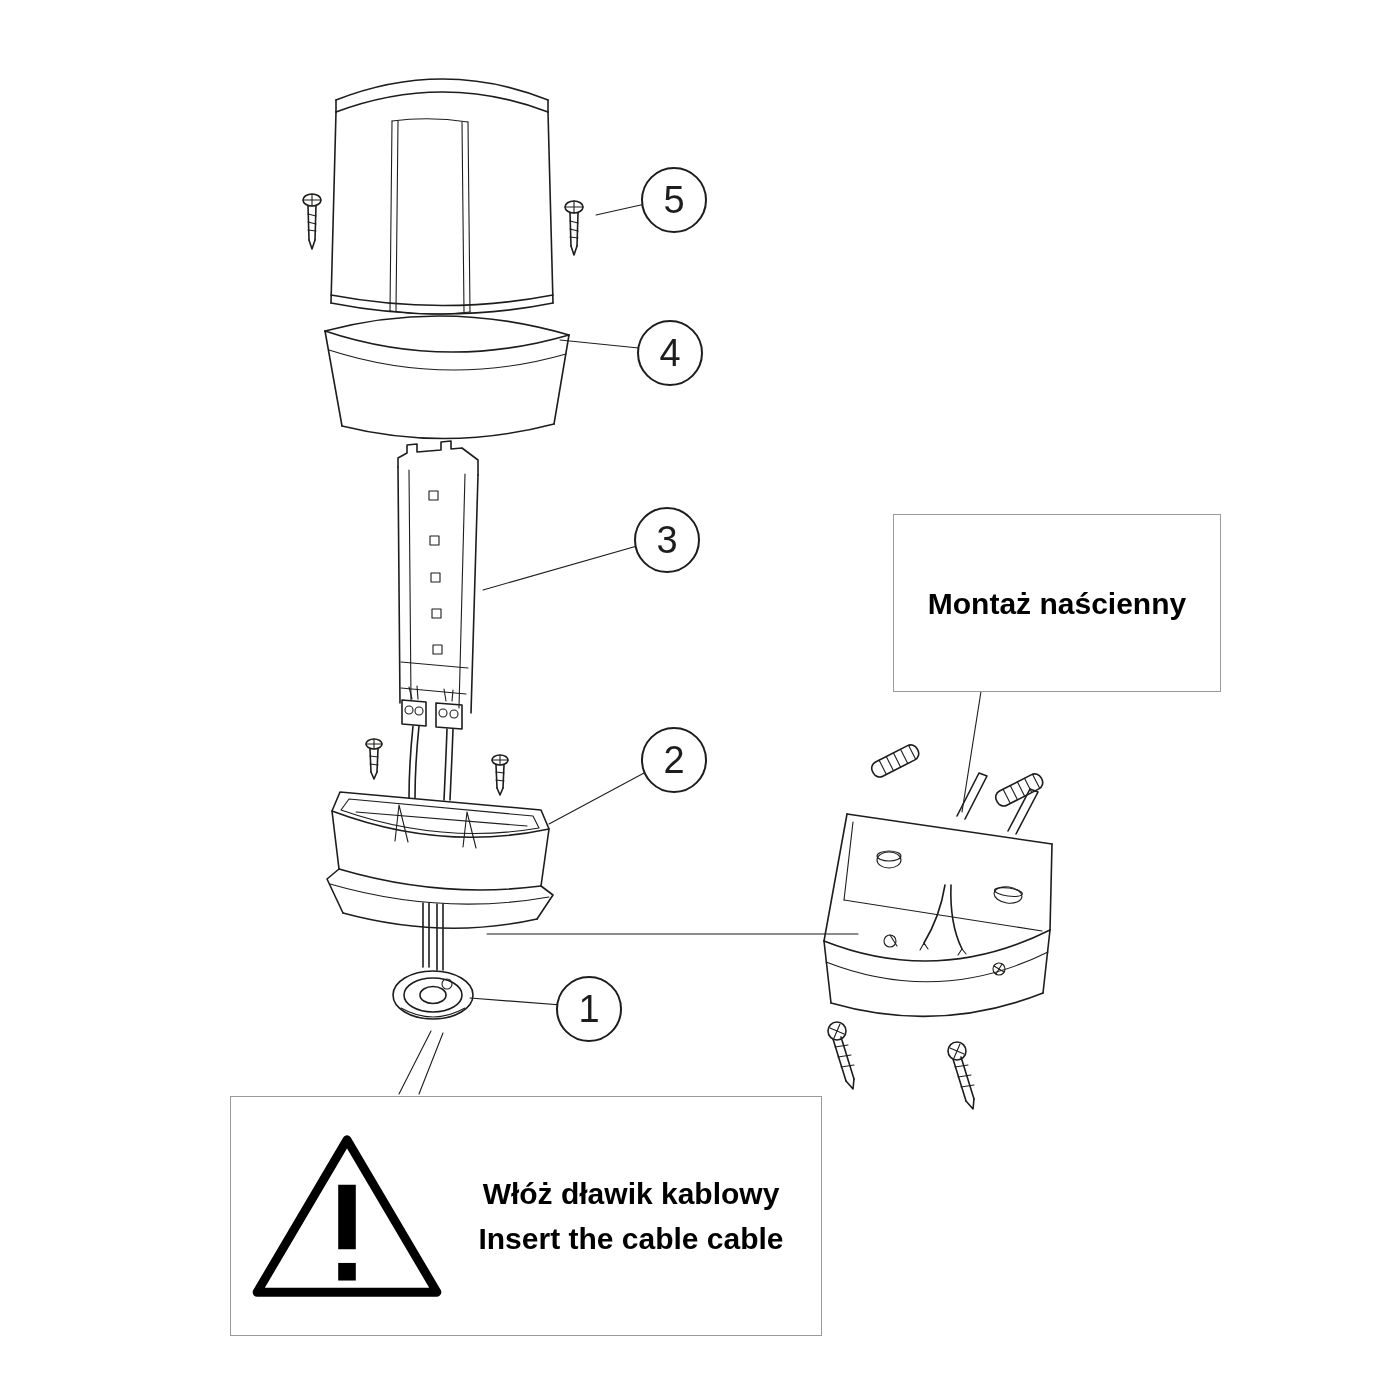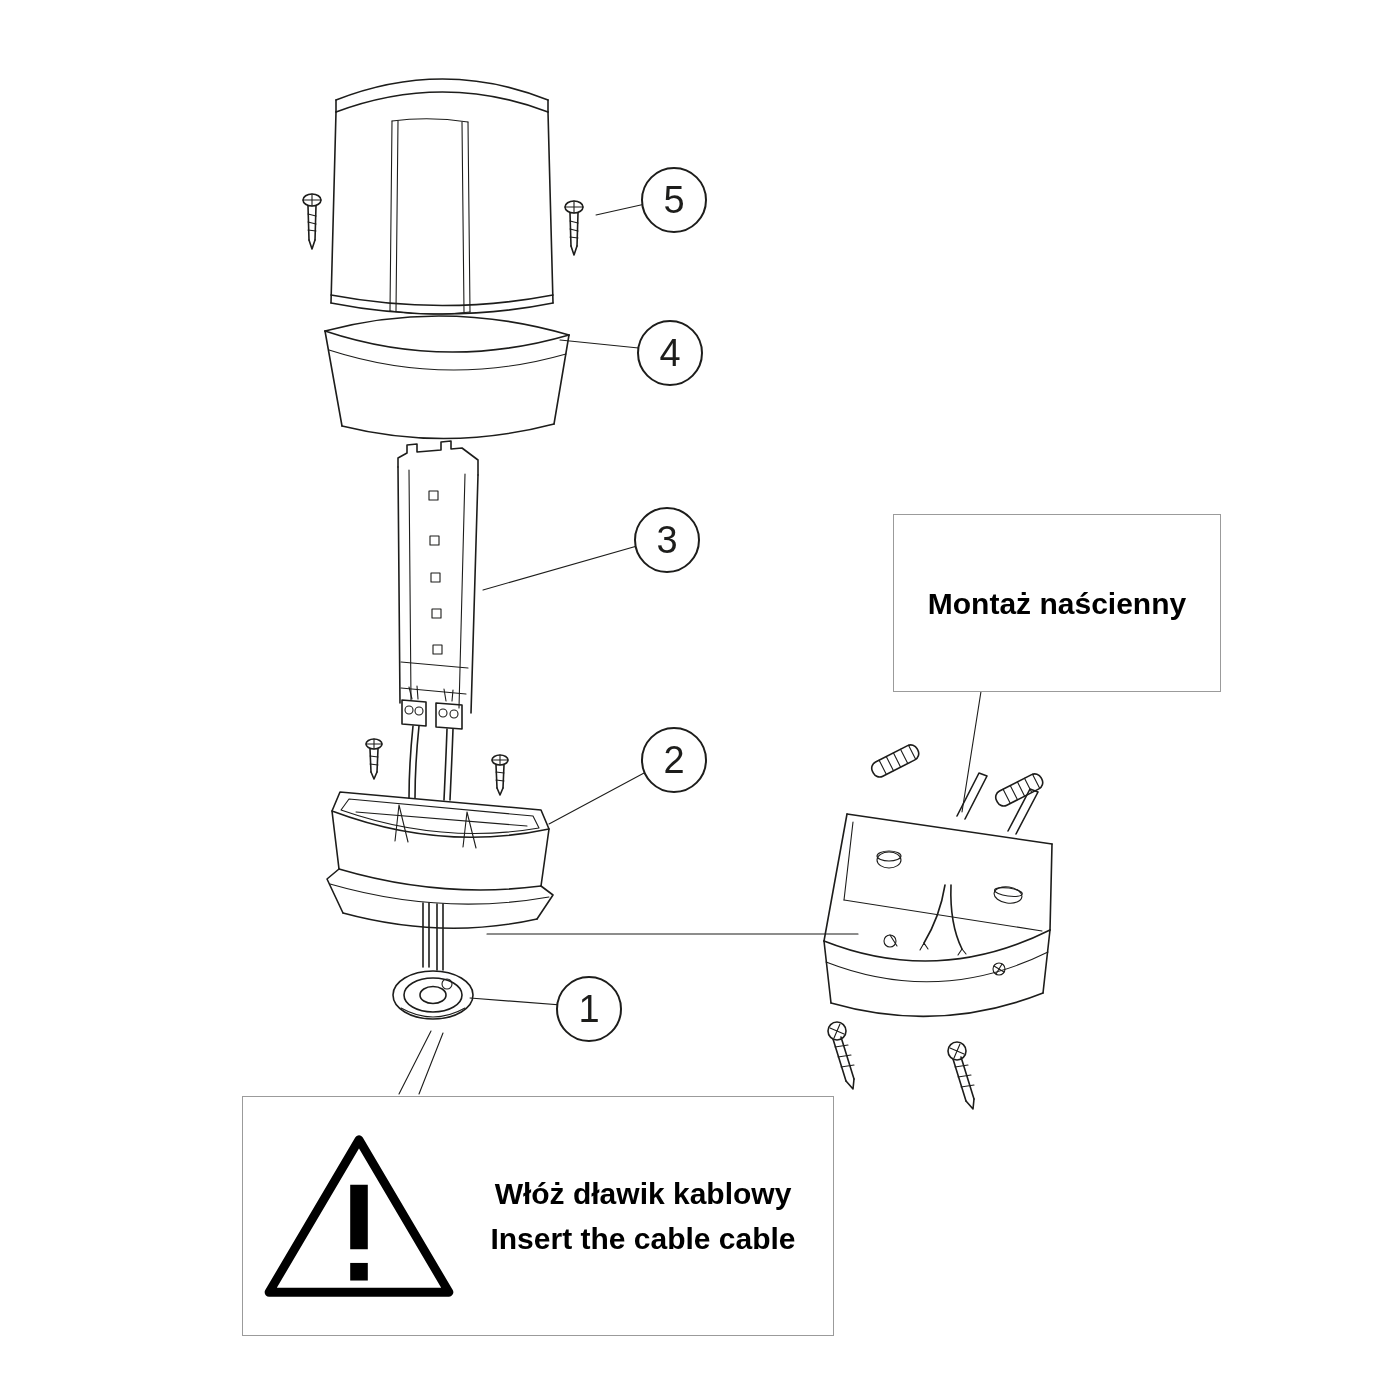--- a/index.html
+++ b/index.html
@@ -241,21 +241,21 @@
   <div class="callout" style="left:556px;top:976px;">
     <span>1</span>
   </div>
 
   <div class="note" style="left:845px;top:514px;width:326px;height:176px;margin-left:48px;">
     <div class="note-text">
       <div>Montaż naścienny</div>
     </div>
   </div>
 
-  <div class="note" style="left:242px;top:1096px;width:590px;height:238px;">
+  <div class="note" style="left:230px;top:1096px;width:590px;height:238px;">
     <div class="warn-wrap">
       <svg class="warn-icon" width="196" height="176" viewBox="0 0 200 180">
         <path d="M100,12 L192,168 L8,168 Z" fill="none" stroke="#000000" stroke-width="9" stroke-linejoin="round"></path>
         <path d="M100,58 L100,124" stroke="#000000" stroke-width="18" stroke-linecap="butt"></path>
         <rect x="91" y="138" width="18" height="18" fill="#000000"></rect>
       </svg>
       <div class="note-text warn-textcol">
         <div>Włóż dławik kablowy</div>
         <div>Insert the cable cable</div>
       </div>

